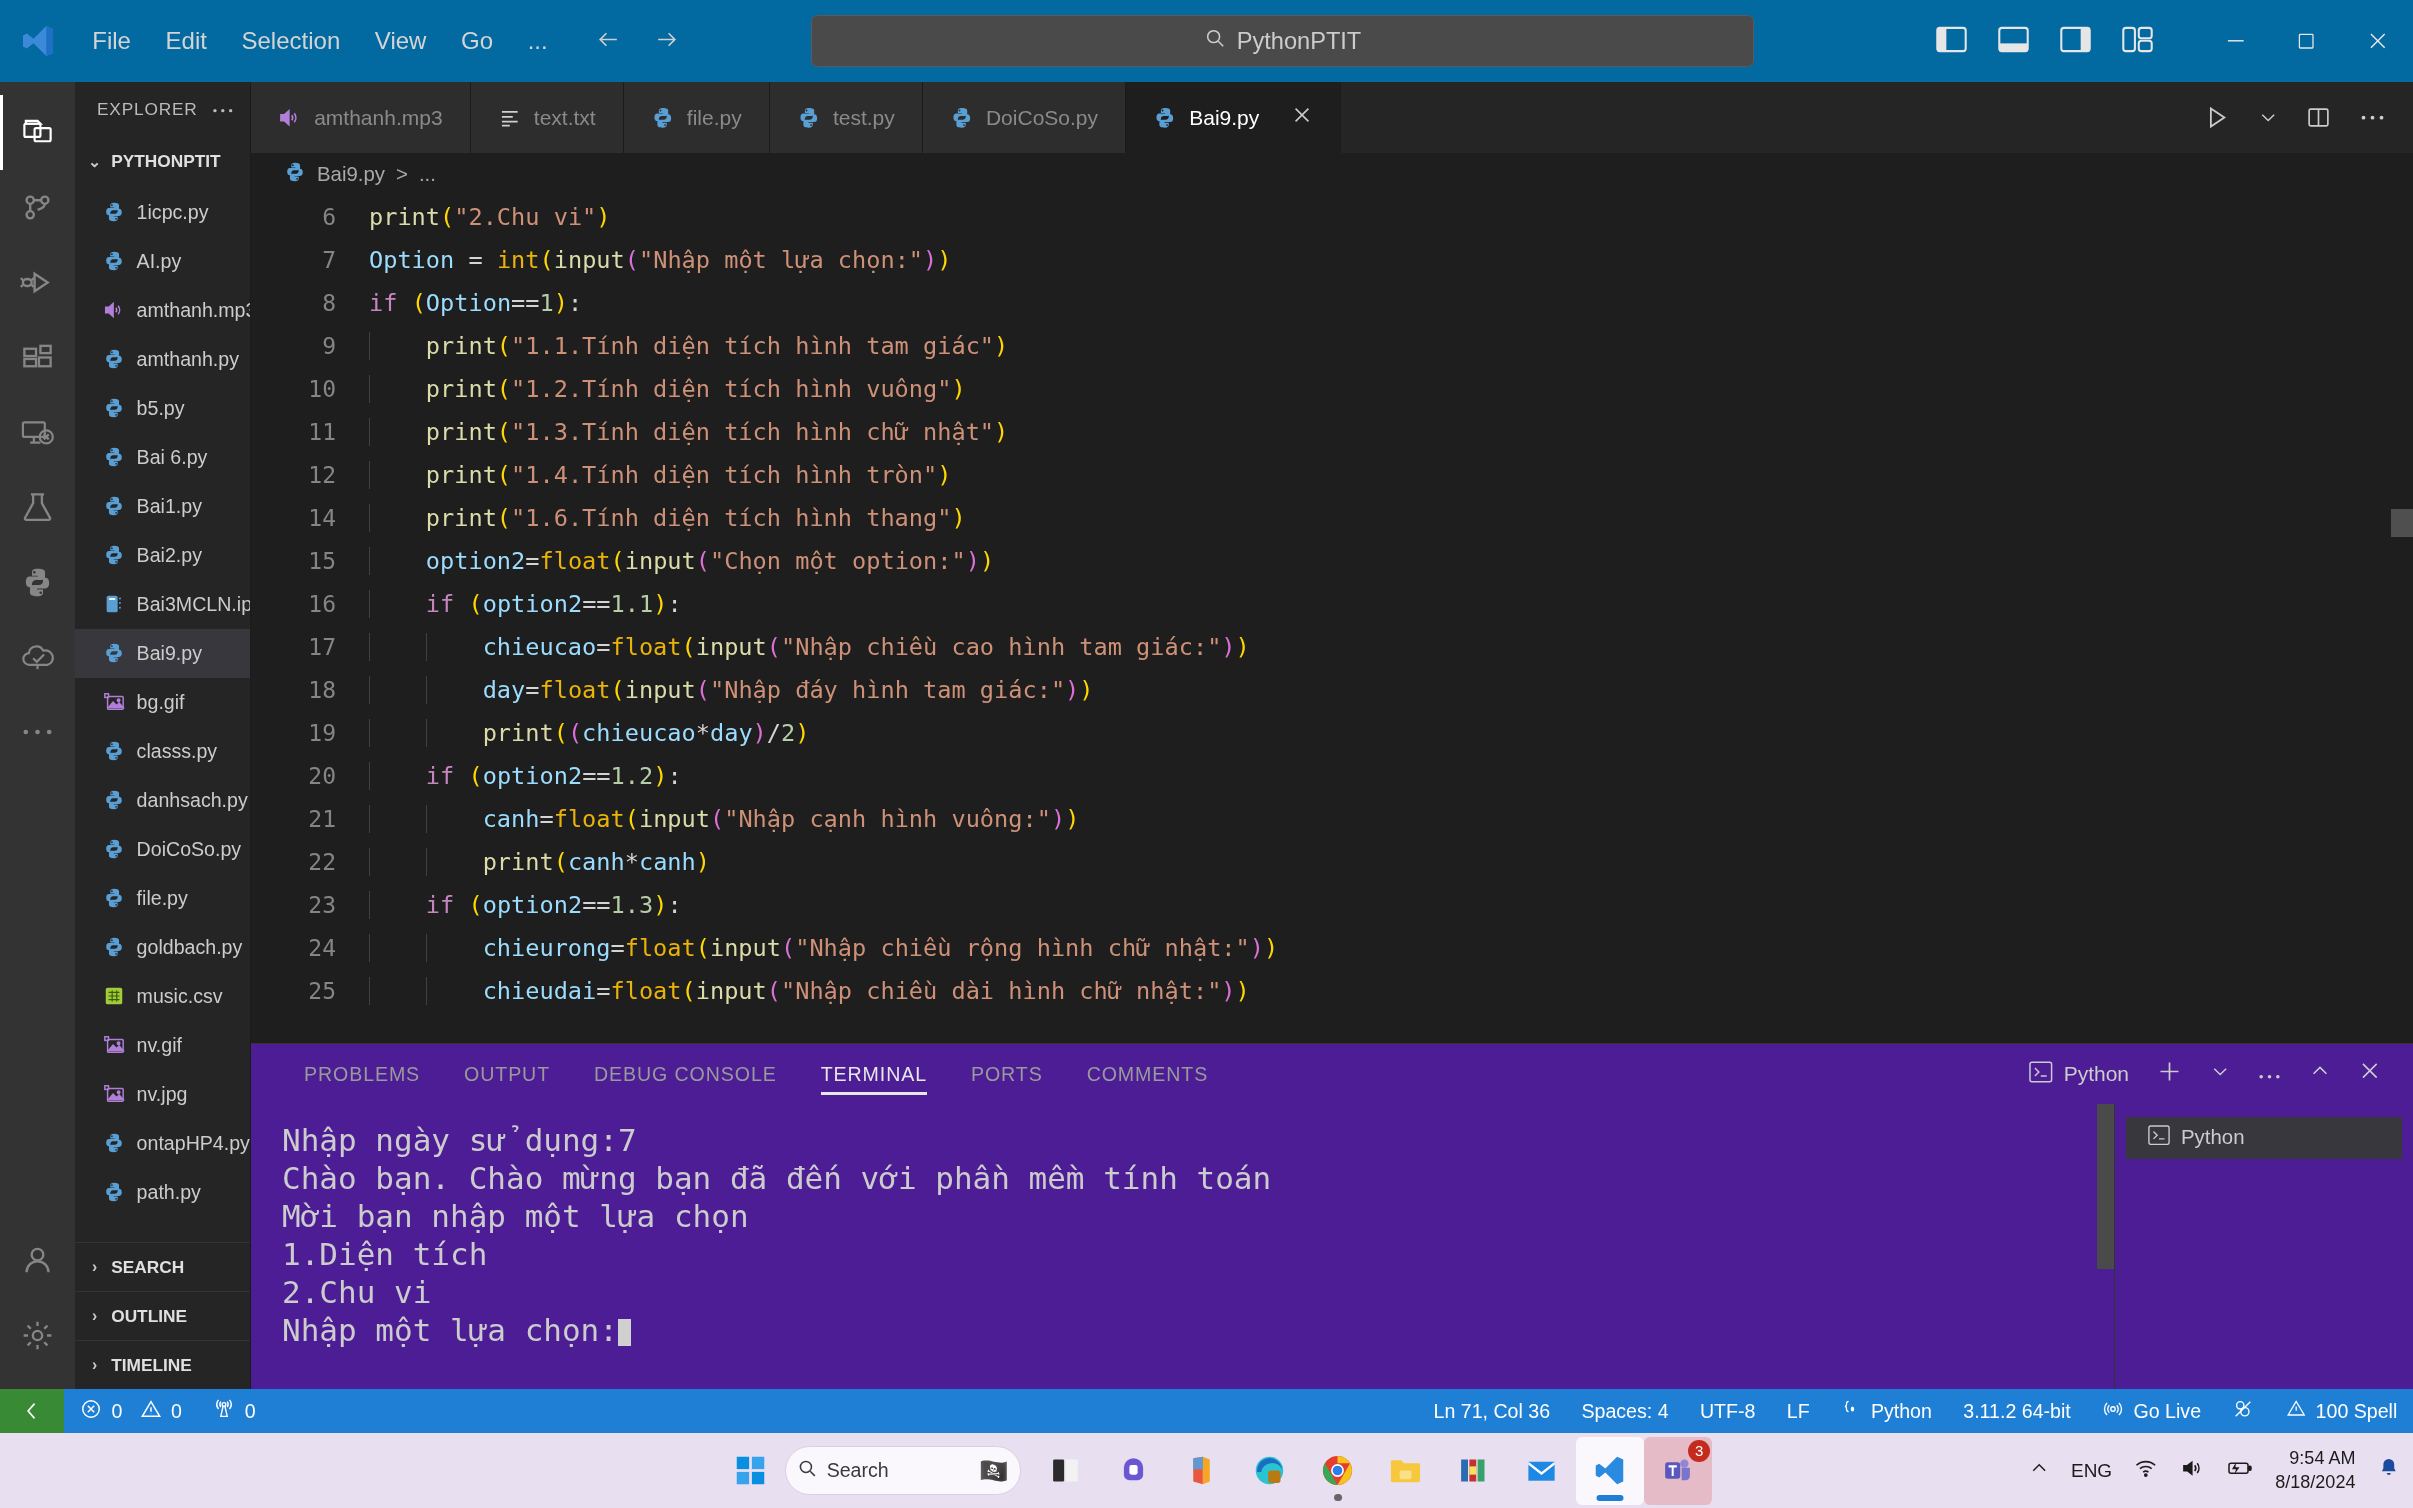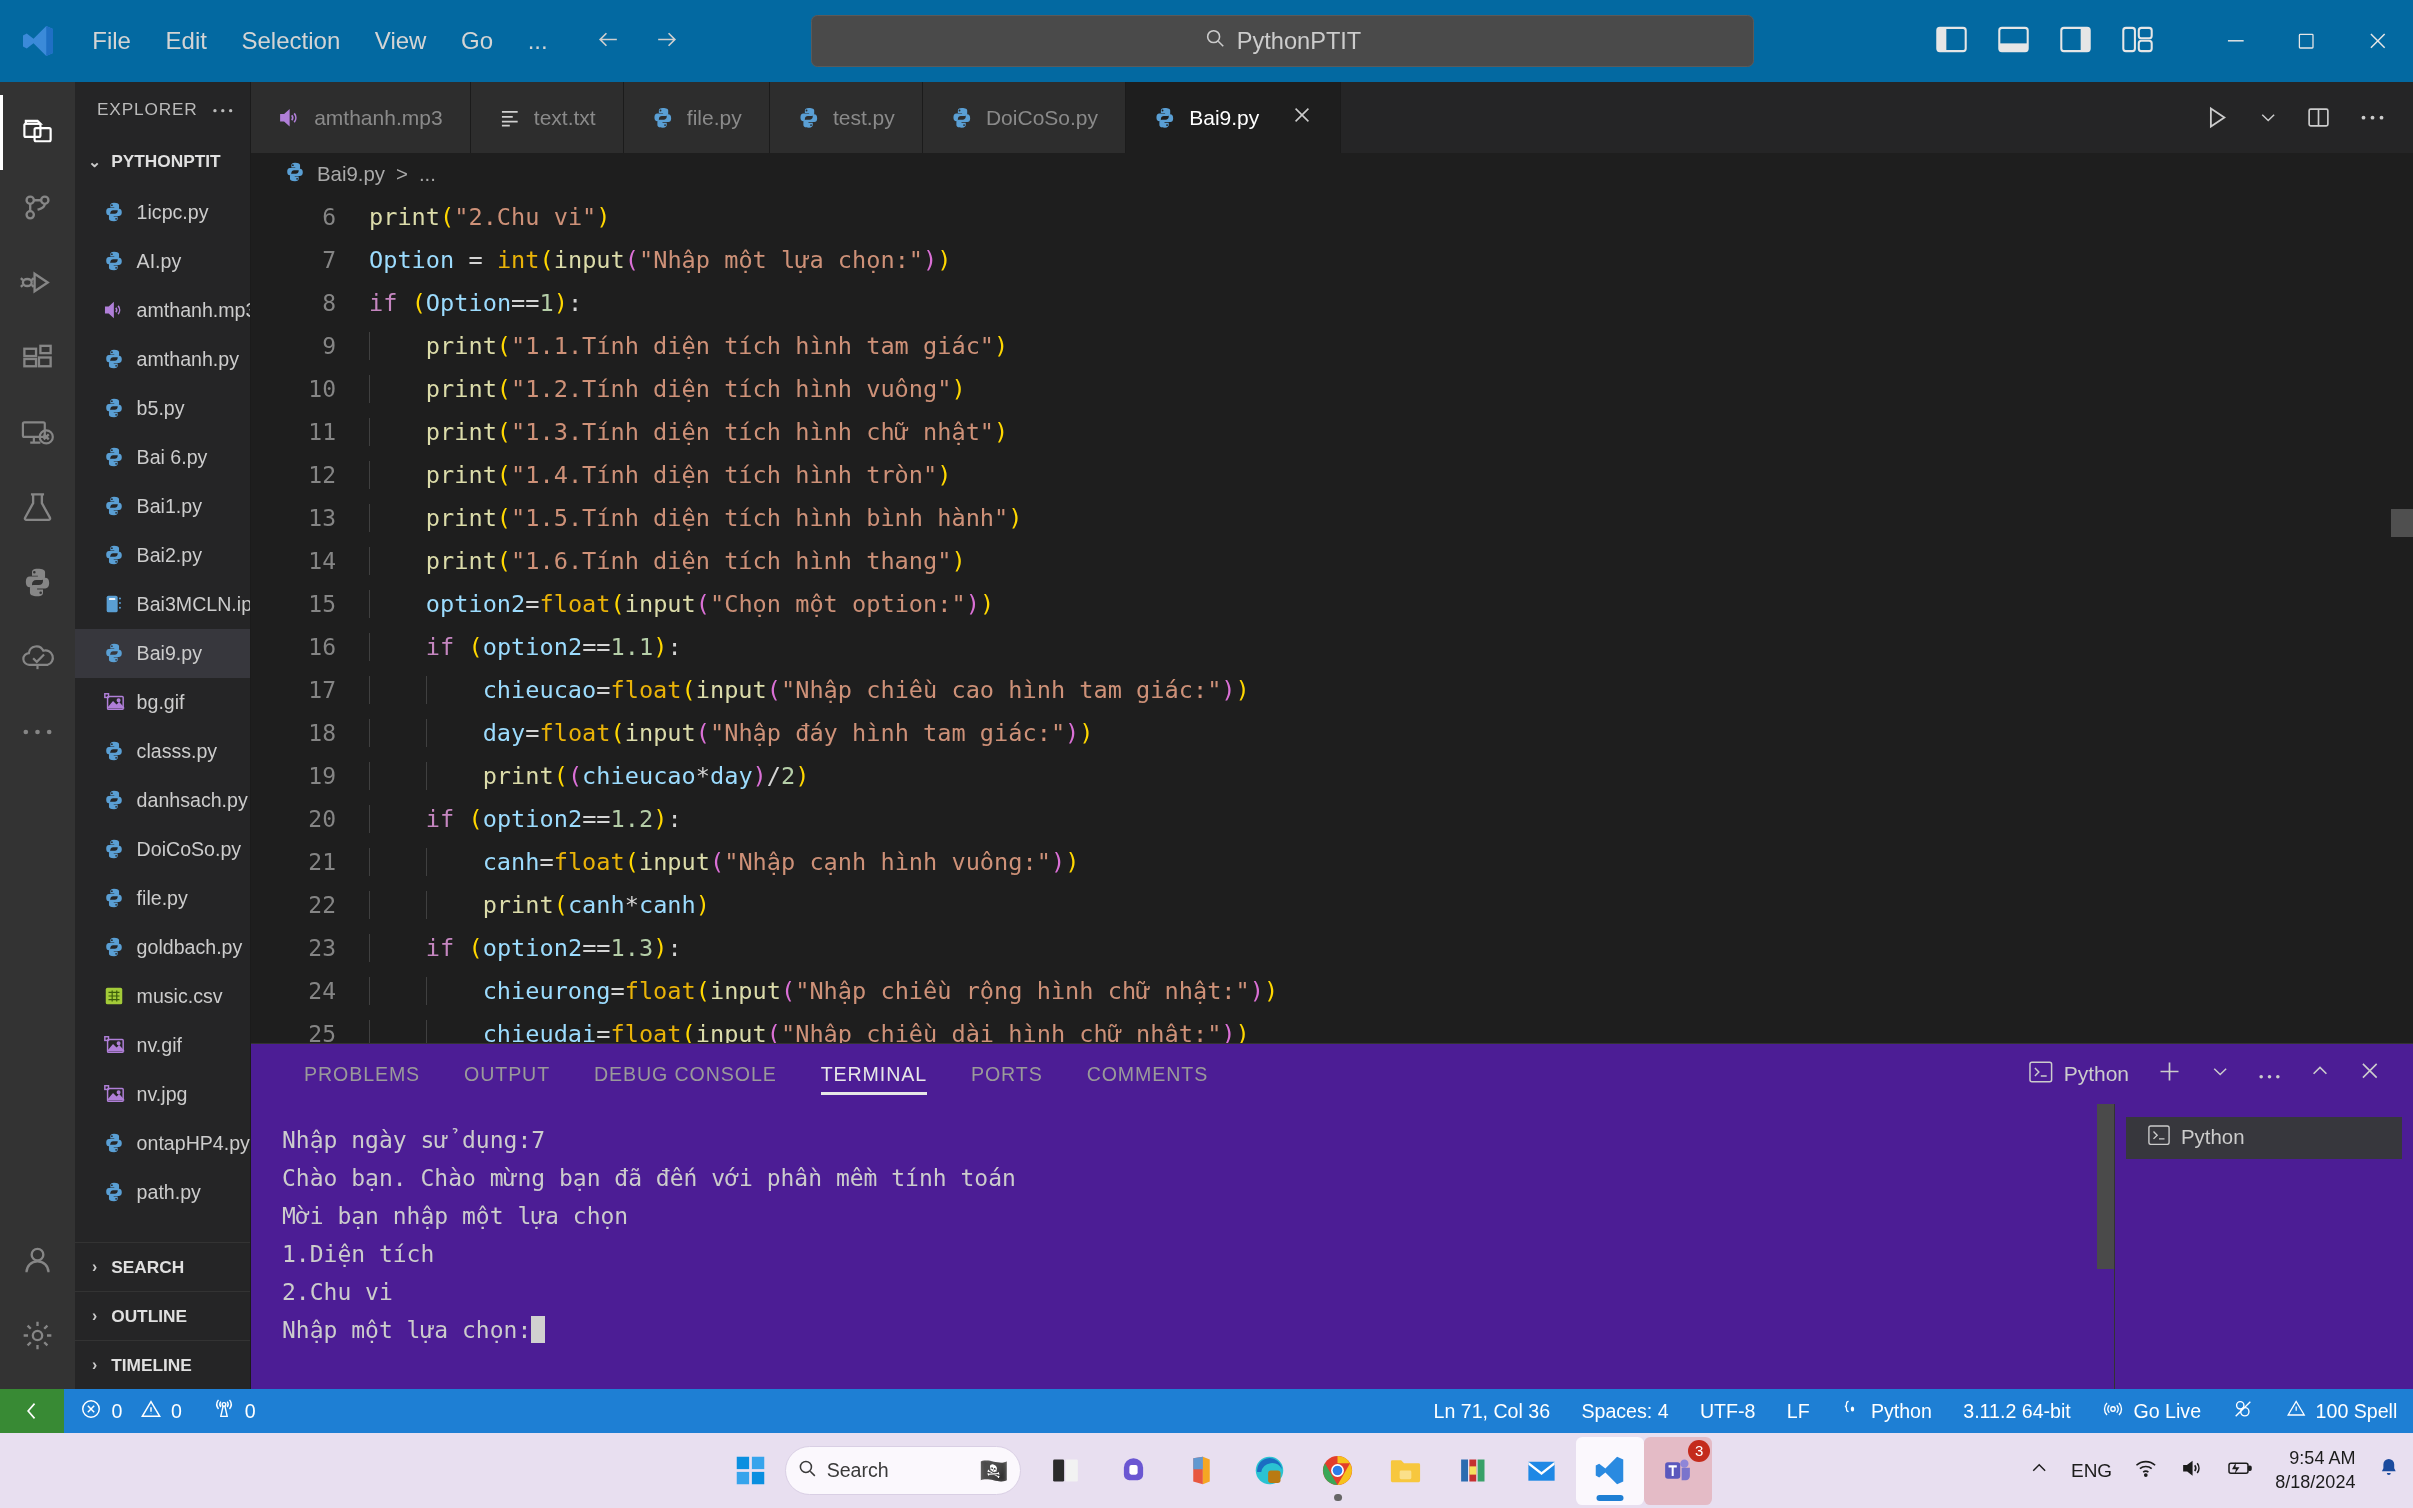--- a/index.html
+++ b/index.html
@@ -153,21 +153,21 @@
   }
   .panel-actions {
     margin-left: auto; display: flex; align-items: center; gap: 27px;
     padding-right: 31px; color: #cccccc; font-size: 22px;
   }
   .term-label { display:flex; align-items:center; gap: 11px; font-size: 21px; color:#cccccc;}
   .panel-body { flex: 1 1 auto; display: flex; min-height: 0; }
   .terminal {
     flex: 1 1 auto; position: relative; overflow: hidden;
     font-family: "DejaVu Sans Mono", monospace;
-    font-size: 23px; color: #cccccc; padding: 17.3px 0 0 31px;
+    font-size: 31px; color: #cccccc; padding: 17.3px 0 0 31px;
     line-height: 38px;
   }
   .term-line { white-space: pre; }
   .cursor-block { display:inline-block; width: 13.4px; height: 27px; background: #d0d0d0; vertical-align: -4.7px; }
   .term-scrollbar { position:absolute; right: 0; top: 0; width: 17.3px; height: 165px; background: #4a4a4a;}
   .term-sidebar {
     width: 299px; flex: 0 0 299px; border-left: 0.8px solid #333; padding-top: 12.6px;
   }
   .term-entry {
     height: 42px; display:flex; align-items:center; gap:11px; padding-left: 22px;
@@ -714,21 +714,20 @@
 
     <div class="code-wrap">
       <div class="code-scroll" id="codelines">
           <div class="code-line"><div class="ln">6</div><div class="ctext"><span class="t-fn">print</span><span class="p1">(</span><span class="t-str">"2.Chu vi"</span><span class="p1">)</span></div></div>
           <div class="code-line"><div class="ln">7</div><div class="ctext"><span class="t-var">Option</span> <span class="t-op">=</span> <span class="t-builtin">int</span><span class="p1">(</span><span class="t-fn">input</span><span class="p2">(</span><span class="t-str">"Nhập một lựa chọn:"</span><span class="p2">)</span><span class="p1">)</span></div></div>
           <div class="code-line"><div class="ln">8</div><div class="ctext"><span class="t-kw">if</span> <span class="p1">(</span><span class="t-var">Option</span><span class="t-op">==</span><span class="t-num">1</span><span class="p1">)</span><span class="t-op">:</span></div></div>
           <div class="code-line"><div class="ln">9</div><div class="ctext">    <span class="t-fn">print</span><span class="p1">(</span><span class="t-str">"1.1.Tính diện tích hình tam giác"</span><span class="p1">)</span><span class="indent-guide" style="left: 0px;"></span></div></div>
           <div class="code-line"><div class="ln">10</div><div class="ctext">    <span class="t-fn">print</span><span class="p1">(</span><span class="t-str">"1.2.Tính diện tích hình vuông"</span><span class="p1">)</span><span class="indent-guide" style="left: 0px;"></span></div></div>
           <div class="code-line"><div class="ln">11</div><div class="ctext">    <span class="t-fn">print</span><span class="p1">(</span><span class="t-str">"1.3.Tính diện tích hình chữ nhật"</span><span class="p1">)</span><span class="indent-guide" style="left: 0px;"></span></div></div>
           <div class="code-line"><div class="ln">12</div><div class="ctext">    <span class="t-fn">print</span><span class="p1">(</span><span class="t-str">"1.4.Tính diện tích hình tròn"</span><span class="p1">)</span><span class="indent-guide" style="left: 0px;"></span></div></div>
-          <div class="code-line"><div class="ln">13</div><div class="ctext">    <span class="t-fn">print</span><span class="p1">(</span><span class="t-str">"1.5.Tính diện tích hình bình hành"</span><span class="p1">)</span><span class="indent-guide" style="left: 0px;"></span></div></div>
           <div class="code-line"><div class="ln">14</div><div class="ctext">    <span class="t-fn">print</span><span class="p1">(</span><span class="t-str">"1.6.Tính diện tích hình thang"</span><span class="p1">)</span><span class="indent-guide" style="left: 0px;"></span></div></div>
           <div class="code-line"><div class="ln">15</div><div class="ctext">    <span class="t-var">option2</span><span class="t-op">=</span><span class="t-builtin">float</span><span class="p1">(</span><span class="t-fn">input</span><span class="p2">(</span><span class="t-str">"Chọn một option:"</span><span class="p2">)</span><span class="p1">)</span><span class="indent-guide" style="left: 0px;"></span></div></div>
           <div class="code-line"><div class="ln">16</div><div class="ctext">    <span class="t-kw">if</span> <span class="p1">(</span><span class="t-var">option2</span><span class="t-op">==</span><span class="t-num">1.1</span><span class="p1">)</span><span class="t-op">:</span><span class="indent-guide" style="left: 0px;"></span></div></div>
           <div class="code-line"><div class="ln">17</div><div class="ctext">        <span class="t-var">chieucao</span><span class="t-op">=</span><span class="t-builtin">float</span><span class="p1">(</span><span class="t-fn">input</span><span class="p2">(</span><span class="t-str">"Nhập chiều cao hình tam giác:"</span><span class="p2">)</span><span class="p1">)</span><span class="indent-guide" style="left: 0px;"></span><span class="indent-guide" style="left: 57px;"></span></div></div>
           <div class="code-line"><div class="ln">18</div><div class="ctext">        <span class="t-var">day</span><span class="t-op">=</span><span class="t-builtin">float</span><span class="p1">(</span><span class="t-fn">input</span><span class="p2">(</span><span class="t-str">"Nhập đáy hình tam giác:"</span><span class="p2">)</span><span class="p1">)</span><span class="indent-guide" style="left: 0px;"></span><span class="indent-guide" style="left: 57px;"></span></div></div>
           <div class="code-line"><div class="ln">19</div><div class="ctext">        <span class="t-fn">print</span><span class="p1">(</span><span class="p2">(</span><span class="t-var">chieucao</span><span class="t-op">*</span><span class="t-var">day</span><span class="p2">)</span><span class="t-op">/</span><span class="t-num">2</span><span class="p1">)</span><span class="indent-guide" style="left: 0px;"></span><span class="indent-guide" style="left: 57px;"></span></div></div>
           <div class="code-line"><div class="ln">20</div><div class="ctext">    <span class="t-kw">if</span> <span class="p1">(</span><span class="t-var">option2</span><span class="t-op">==</span><span class="t-num">1.2</span><span class="p1">)</span><span class="t-op">:</span><span class="indent-guide" style="left: 0px;"></span></div></div>
           <div class="code-line"><div class="ln">21</div><div class="ctext">        <span class="t-var">canh</span><span class="t-op">=</span><span class="t-builtin">float</span><span class="p1">(</span><span class="t-fn">input</span><span class="p2">(</span><span class="t-str">"Nhập cạnh hình vuông:"</span><span class="p2">)</span><span class="p1">)</span><span class="indent-guide" style="left: 0px;"></span><span class="indent-guide" style="left: 57px;"></span></div></div>
           <div class="code-line"><div class="ln">22</div><div class="ctext">        <span class="t-fn">print</span><span class="p1">(</span><span class="t-var">canh</span><span class="t-op">*</span><span class="t-var">canh</span><span class="p1">)</span><span class="indent-guide" style="left: 0px;"></span><span class="indent-guide" style="left: 57px;"></span></div></div>
           <div class="code-line"><div class="ln">23</div><div class="ctext">    <span class="t-kw">if</span> <span class="p1">(</span><span class="t-var">option2</span><span class="t-op">==</span><span class="t-num">1.3</span><span class="p1">)</span><span class="t-op">:</span><span class="indent-guide" style="left: 0px;"></span></div></div>

